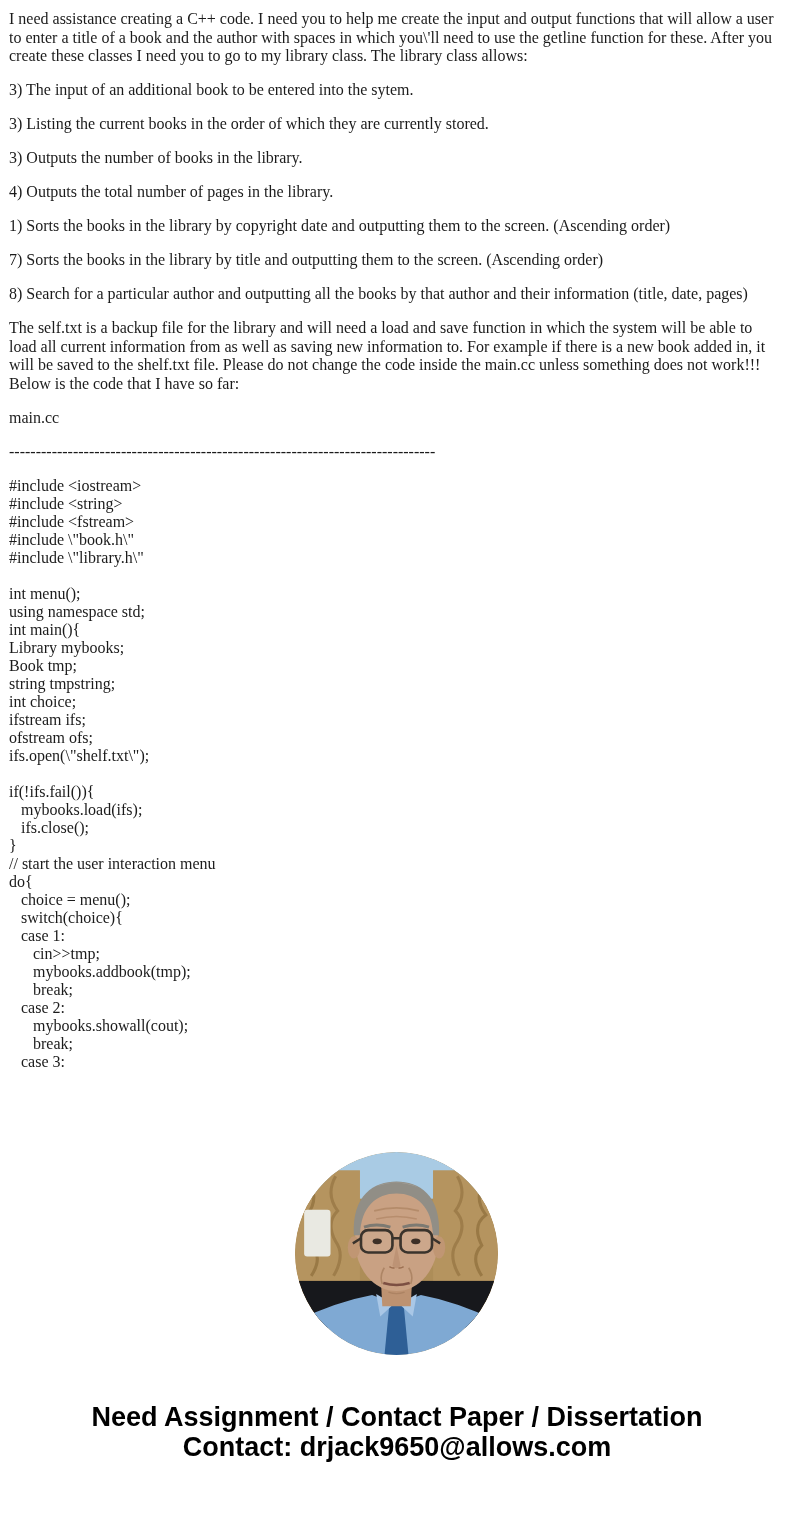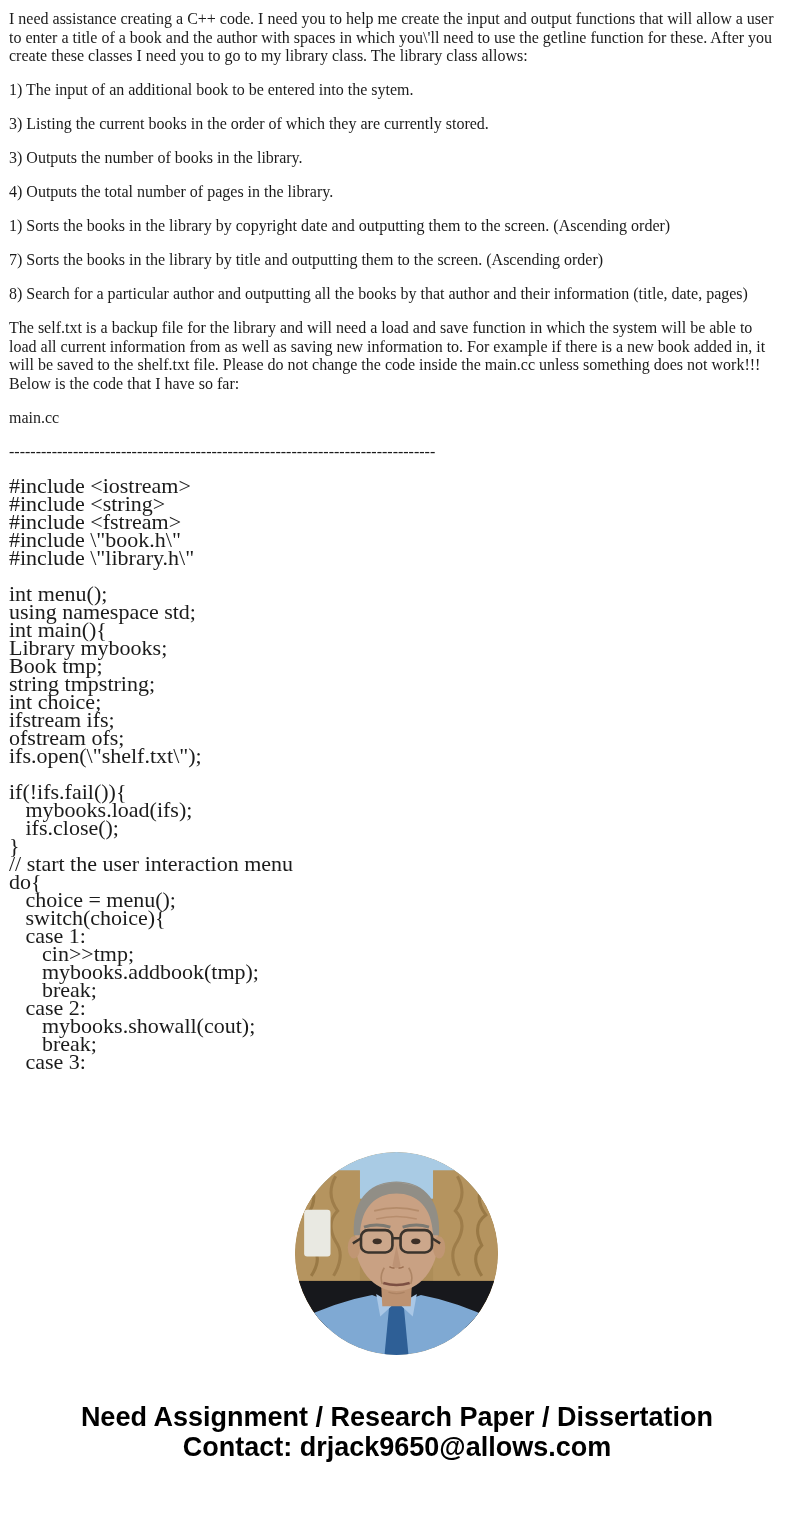--- a/index.html
+++ b/index.html
@@ -19,21 +19,21 @@
     width: 794px; height: 1128px;
     overflow: hidden;
     padding: 10px 16px 0 9px;
     font-size: 16px;
     line-height: 18.5px;
   }
   .doc p { margin: 0 0 15.5px 0; }
   .doc pre {
     margin: 0; padding: 0;
     font-family: "Liberation Serif", serif;
-    font-size: 22px;
+    font-size: 16px;
     line-height: 18px;
     white-space: pre-wrap;
   }
   
   .avatar-wrap {
     position: absolute;
     left: 295px; top: 1152px;
     width: 203px; height: 203px;
     border-radius: 50%;
     overflow: hidden;
@@ -51,21 +51,21 @@
     line-height: 30px;
     color: #000000;
     letter-spacing: 0px;
   }
 </style>
 </head>
 <body>
 
 <div class="doc">
   <p>I need assistance creating a C++ code. I need you to help me create the input and output functions that will allow a user to enter a title of a book and the author with spaces in which you\'ll need to use the getline function for these. After you create these classes I need you to go to my library class. The library class allows:</p>
-  <p>1) The input of an additional book to be entered into the sytem.</p>
+  <p>3) The input of an additional book to be entered into the sytem.</p>
   <p>3) Listing the current books in the order of which they are currently stored.</p>
   <p>3) Outputs the number of books in the library.</p>
   <p>4) Outputs the total number of pages in the library.</p>
   <p>1) Sorts the books in the library by copyright date and outputting them to the screen. (Ascending order)</p>
   <p>7) Sorts the books in the library by title and outputting them to the screen. (Ascending order)</p>
   <p>8) Search for a particular author and outputting all the books by that author and their information (title, date, pages)</p>
   <p>The self.txt is a backup file for the library and will need a load and save function in which the system will be able to load all current information from as well as saving new information to. For example if there is a new book added in, it will be saved to the shelf.txt file. Please do not change the code inside the main.cc unless something does not work!!! Below is the code that I have so far:</p>
   <p>main.cc</p>
   <p>--------------------------------------------------------------------------------</p>
   <pre>#include &lt;iostream&gt;
@@ -165,15 +165,15 @@
       <path d="M88,114 Q83,122 86,130" stroke="#a67e5e" stroke-width="1.6" fill="none" opacity="0.8"></path>
       <path d="M112,114 Q117,122 114,130" stroke="#a67e5e" stroke-width="1.6" fill="none" opacity="0.8"></path>
 
       <path d="M87,129 Q100,133 113,129" stroke="#7c4f42" stroke-width="2.6" fill="none"></path>
       <path d="M92,138 Q100,141 108,138" stroke="#a67e5e" stroke-width="1.4" fill="none" opacity="0.7"></path>
     </g>
   </svg>
 </div>
 
 <div class="footer">
-  <div>Need Assignment / Research Paper / Dissertation</div>
+  <div>Need Assignment / Contact Paper / Dissertation</div>
   <div>Contact: drjack9650@allows.com</div>
 </div>
 
 </body></html>

